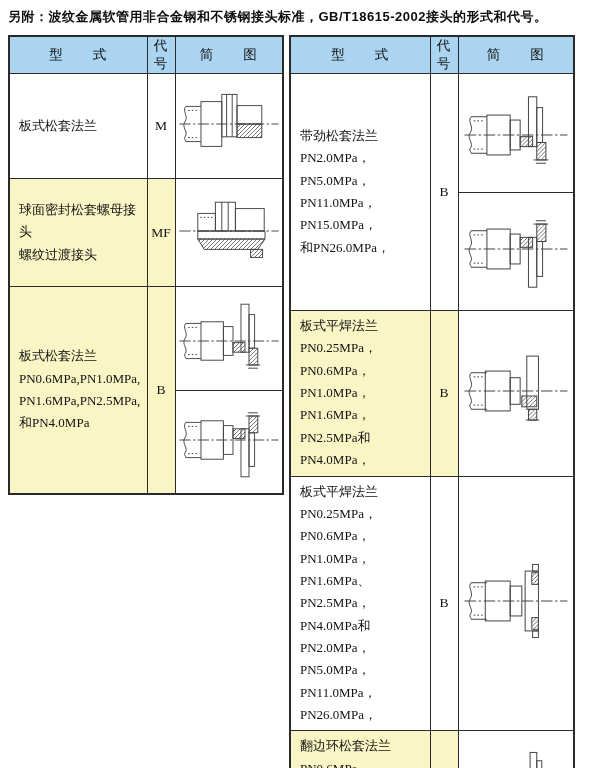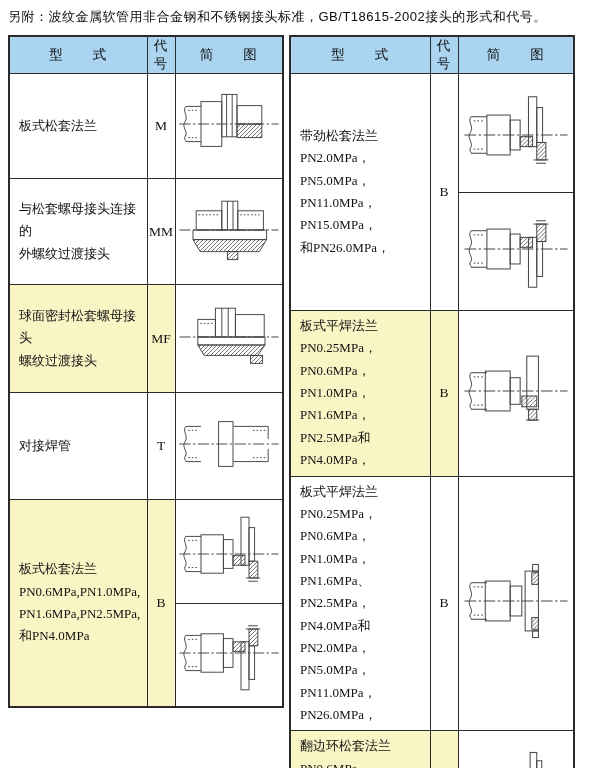--- a/index.html
+++ b/index.html
@@ -7,21 +7,21 @@
     --line:#444444; --page_bg:#ffffff;
   }
   html,body{margin:0;padding:0;}
   body{
     width:600px;height:768px;overflow:hidden;background:var(--page_bg);
     font-family:"Liberation Serif","DejaVu Serif",serif;color:#111;
   }
   .page{padding:6px 8px 0 8px;}
   .title{
     font-family:"Liberation Sans","DejaVu Sans",sans-serif;
-    font-weight:normal;font-size:13px;letter-spacing:.5px;
+    font-weight:bold;font-size:13px;letter-spacing:.5px;
     margin:2px 0 9px 0;color:#0d0d0d;
   }
   .tables{display:flex;gap:5px;align-items:flex-start;}
   table{border-collapse:collapse;border:2px solid var(--border);table-layout:fixed;}
   th,td{border:1px solid var(--border);padding:0;}
   th.head{
     background:var(--header_bg);height:30px;font-weight:normal;
     font-size:13.5px;letter-spacing:1px;color:#101010;
   }
   td.type{
@@ -84,67 +84,35 @@
             <use href="#cl"></use>
                 <use href="#pipe"></use>
             <rect x="30" y="22" width="26" height="56"></rect>
             <rect x="56" y="13" width="19" height="53"></rect>
             <path d="M62,13 V66 M69,13 V66"></path>
             <rect x="75" y="27" width="31" height="23"></rect>
             <rect class="hx" x="75" y="50" width="31" height="17"></rect>
           </svg>
         </td>
       </tr>
-      <tr class="Lr2">
-        <td class="type">与松套螺母接头连接的
-外螺纹过渡接头</td>
-        <td class="code">MM</td>
-        <td class="diag">
-          <svg class="dg" viewBox="0 0 130 100" width="104" height="84">
-            <use href="#cl"></use>
-            <rect x="24" y="26" width="32" height="24"></rect>
-            <path d="M27,31 h26" stroke-dasharray="2 2.5"></path>
-            <rect x="56" y="14" width="20" height="36"></rect>
-            <path d="M63,14 V50 M70,14 V50"></path>
-            <rect x="76" y="26" width="32" height="24"></rect>
-            <path d="M79,31 h26" stroke-dasharray="2 2.5"></path>
-            <path d="M20,50 H112 V62 H20 Z"></path>
-            <path class="hx" d="M20,62 H112 L103,77 H29 Z"></path>
-            <rect class="hx" x="63" y="77" width="13" height="10"></rect>
-          </svg>
-        </td>
-      </tr>
       <tr class="Lr3">
         <td class="type hl">球面密封松套螺母接头
 螺纹过渡接头</td>
         <td class="code hl">MF</td>
         <td class="diag">
           <svg class="dg" viewBox="0 0 130 100" width="104" height="84">
             <use href="#cl"></use>
             <rect x="26" y="28" width="22" height="22"></rect>
             <path d="M29,33 h16" stroke-dasharray="2 2.5"></path>
             <rect x="48" y="14" width="25" height="36"></rect>
             <path d="M56,14 V50 M64,14 V50"></path>
             <rect x="73" y="22" width="36" height="28"></rect>
             <path d="M26,50 H110 V60 H26 Z"></path>
             <path class="hx" d="M26,60 H110 L101,73 H34 Z"></path>
             <rect class="hx" x="92" y="73" width="15" height="10"></rect>
-          </svg>
-        </td>
-      </tr>
-      <tr class="Lr4">
-        <td class="type">对接焊管</td>
-        <td class="code">T</td>
-        <td class="diag">
-          <svg class="dg" viewBox="0 0 130 100" width="104" height="82">
-            <use href="#cl"></use>
-                <use href="#pipe"></use>
-            <rect x="52" y="22" width="18" height="56"></rect>
-            <path d="M70,28 H114 M70,72 H114 M114,28 V44 M114,72 V56"></path>
-            <path d="M95,33 h16 M95,67 h16" stroke-dasharray="2 2.5"></path>
           </svg>
         </td>
       </tr>
       <tr class="Lr5">
         <td class="type hl">板式松套法兰
 PN0.6MPa,PN1.0MPa,
 PN1.6MPa,PN2.5MPa,
 和PN4.0MPa</td>
         <td class="code hl">B</td>
         <td class="diag split">

